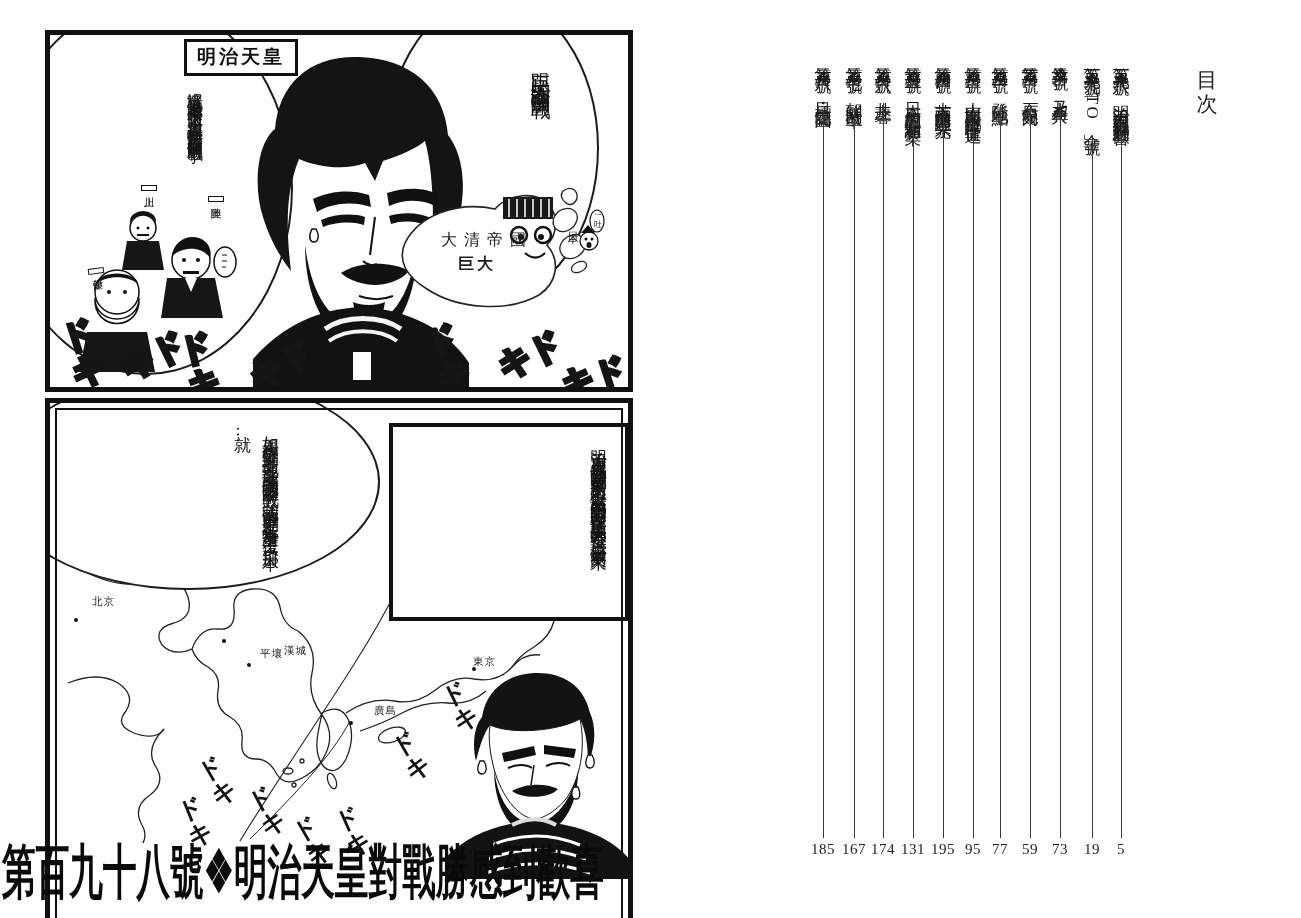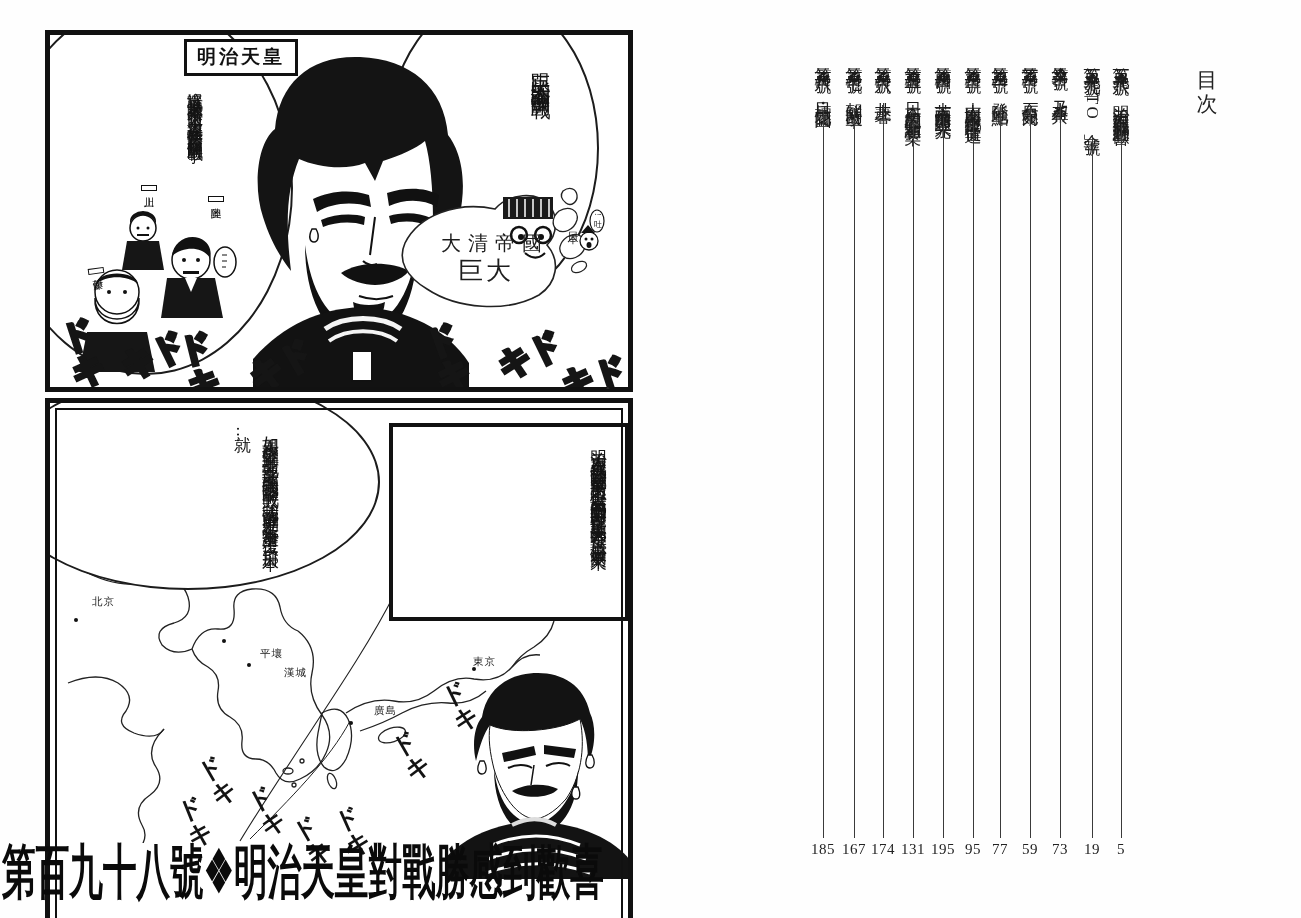--- a/index.html
+++ b/index.html
@@ -28,22 +28,22 @@
   .label-box{position:absolute;left:134px;top:4px;padding:2px 10px 3px;border:3px solid #111;
         background:#fff;font-size:19px;font-weight:bold;letter-spacing:3px;z-index:6;color:#111;}
   .art{position:absolute;}
   .sfx{position:absolute;writing-mode:vertical-rl;text-orientation:upright;line-height:1;
        font-family:"DejaVu Sans","Liberation Sans",sans-serif;font-weight:bold;z-index:5;}
   .sfx.outline{color:#fff;-webkit-text-stroke:4px #151515;font-size:33px;}
   .sfx.solid{color:#131313;font-size:25px;}
   .tag{position:absolute;writing-mode:vertical-rl;text-orientation:upright;background:#fff;
        border:1.5px solid #111;font-size:10.5px;line-height:1.1;padding:2px 1px;z-index:5;color:#111;}
   .maplabel{position:absolute;color:#1d1d1d;z-index:5;}
-  .qing{font-size:20px;letter-spacing:7px;}
-  .big{font-size:25px;font-weight:400;letter-spacing:3px;font-family:"DejaVu Sans",sans-serif;}
+  .qing{font-size:16px;letter-spacing:7px;}
+  .big{font-size:16px;font-weight:700;letter-spacing:3px;font-family:"DejaVu Sans",sans-serif;}
   .jp{writing-mode:vertical-rl;font-size:11px;letter-spacing:1px;}
   .excl{writing-mode:vertical-rl;font-size:8px;line-height:1;}
   .city{position:absolute;font-size:10.5px;letter-spacing:1px;color:#222;z-index:5;margin-left:30px;}
   .dot{position:absolute;width:4px;height:4px;background:#111;border-radius:50%;z-index:5;}
   .pgnum{position:absolute;left:605px;top:379px;font-size:11px;color:#333;}
   .chapter-title{position:absolute;left:2px;top:839px;width:650px;height:79px;overflow:hidden;z-index:9;}
   .chapter-title span{display:inline-block;white-space:nowrap;font-weight:900;font-size:59px;
         line-height:1.12;transform:scaleX(0.57);transform-origin:0 0;color:#0a0a0a;}
   
   .toc-title{position:absolute;left:1193px;top:55px;writing-mode:vertical-rl;font-size:21px;
@@ -182,21 +182,21 @@
 
       <div class="nbox">
         <div class="vtext">明治天皇在成為位於臨時首都的廣島之市中心・廣島城內的第五師團司令部舊址設立的大本營裡,擔心著日本的未來。</div>
       </div>
 
       <span class="dot" style="left:24px;top:215px"></span>
       <span class="city" style="left:12px;top:192px">北京</span>
       <span class="dot" style="left:172px;top:236px"></span>
       <span class="city" style="left:180px;top:244px">平壤</span>
       <span class="dot" style="left:197px;top:260px"></span>
-      <span class="city" style="left:204px;top:263px">漢城</span>
+      <span class="city" style="left:204px;top:241px">漢城</span>
       <span class="dot" style="left:422px;top:264px"></span>
       <span class="city" style="left:393px;top:252px">東京</span>
       <span class="dot" style="left:299px;top:318px"></span>
       <span class="city" style="left:294px;top:301px">廣島</span>
 
       <svg class="art" style="left:396px;top:222px;width:185px;height:298px;z-index:2" viewBox="0 0 185 210">
         <path d="M44,56 C66,66 112,62 134,50 C140,80 134,110 120,130 C108,144 96,150 88,150 C72,148 56,128 48,100 C44,84 42,70 44,56 Z" fill="#fff" stroke="#111" stroke-width="1"></path>
         <path d="M92,4 C60,4 40,22 36,48 C28,58 26,76 30,92 C34,76 38,64 44,56 C66,66 112,62 134,50 C140,62 142,78 142,94 C150,78 150,56 144,44 C138,16 116,4 92,4 Z" fill="#131313"></path>
         <path d="M56,84 L88,77 L90,86 L58,93 Z" fill="#111"></path>
         <path d="M98,76 L130,80 L128,89 L98,85 Z" fill="#111"></path>

